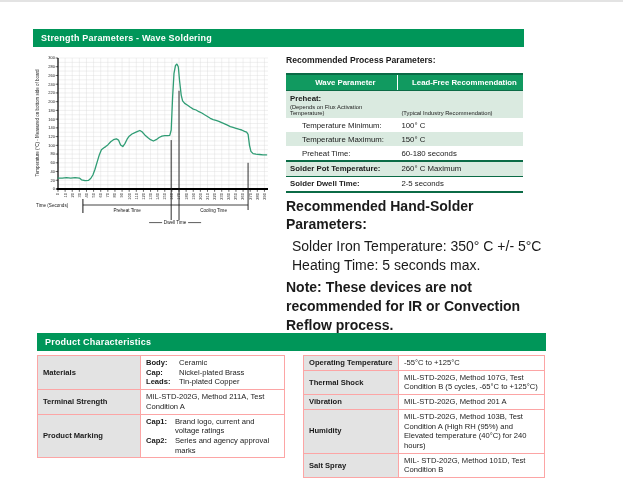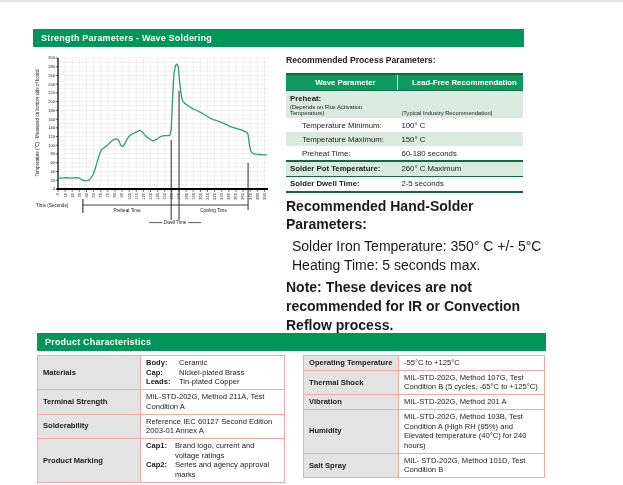--- a/index.html
+++ b/index.html
@@ -313,24 +313,20 @@
             <b>Leads:</b>
             <span>Tin-plated Copper</span>
           </div>
     </td>
   </tr>
   <tr>
     <td class="lbl">Terminal Strength</td>
     <td>MIL-STD-202G, Method 211A,  Test Condition A</td>
   </tr>
   <tr>
-    <td class="lbl">Solderability</td>
-    <td>Reference IEC 60127 Second Edition 2003-01 Annex A</td>
-  </tr>
-  <tr>
     <td class="lbl">Product Marking</td>
     <td>
       <div class="kv w">
             <b>Cap1:</b>
             <span>Brand logo, current and voltage ratings</span>
           </div>
       <div class="kv w">
             <b>Cap2:</b>
             <span>Series and agency approval marks</span>
           </div>

